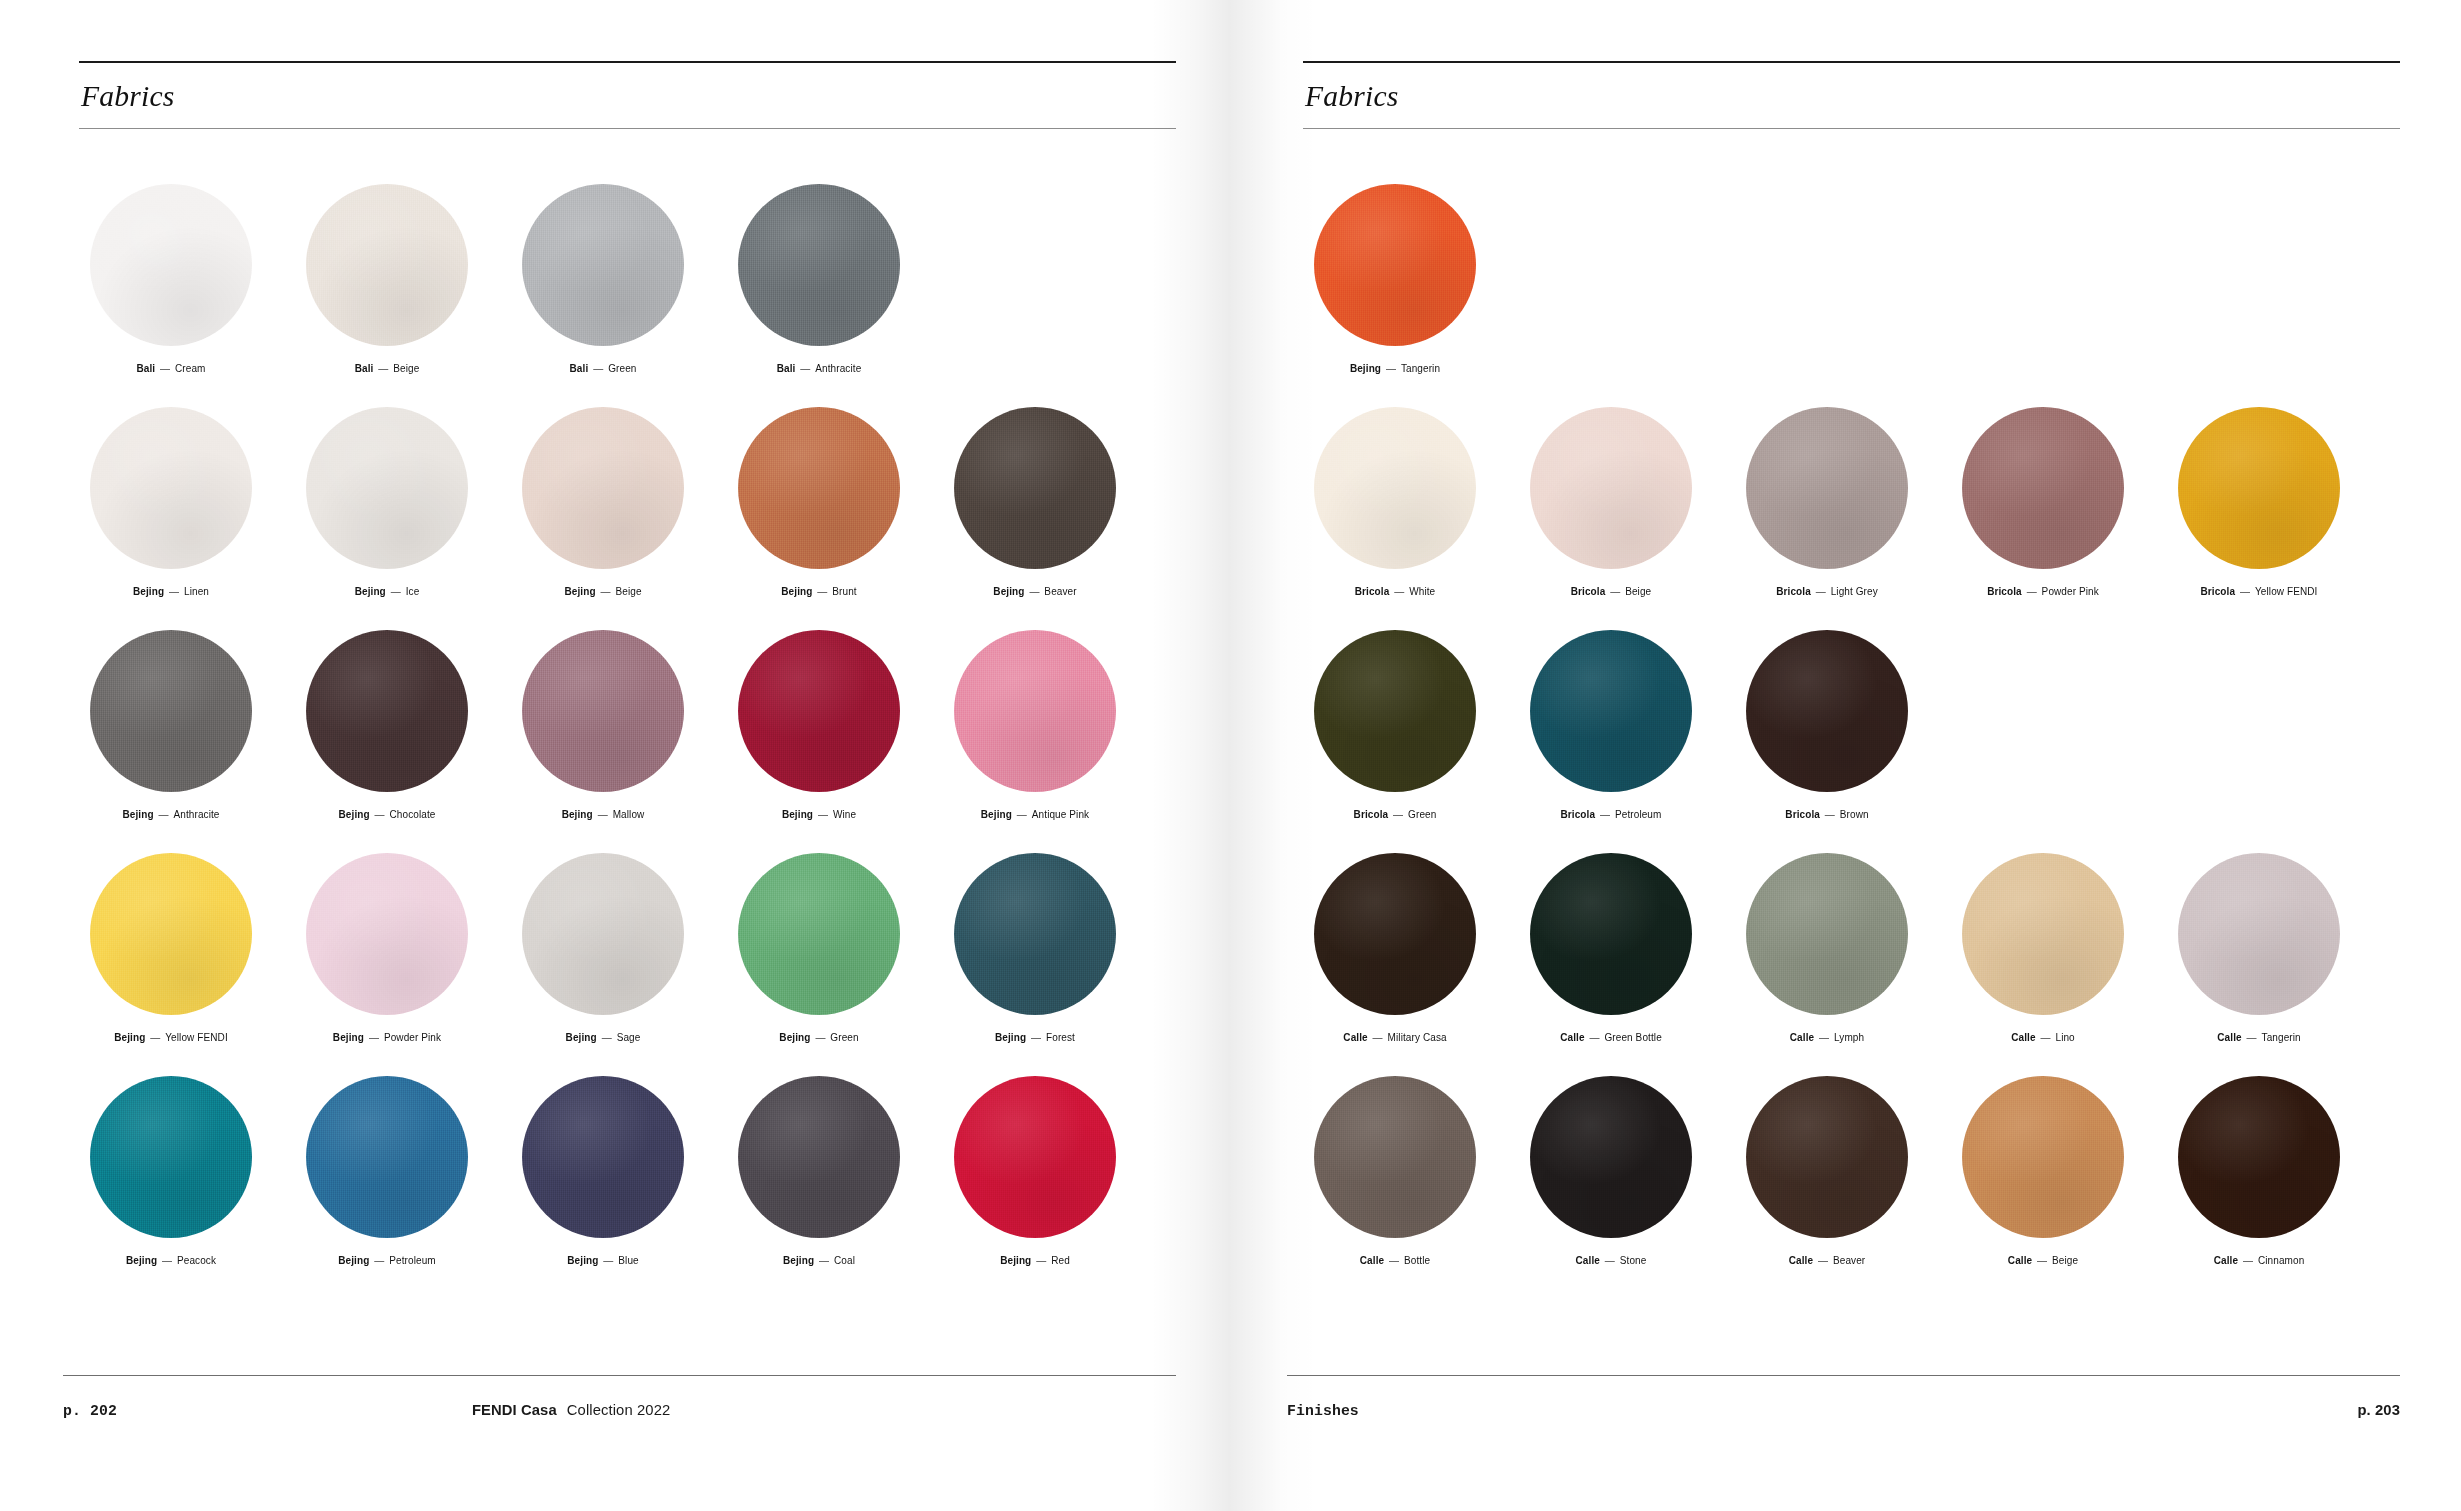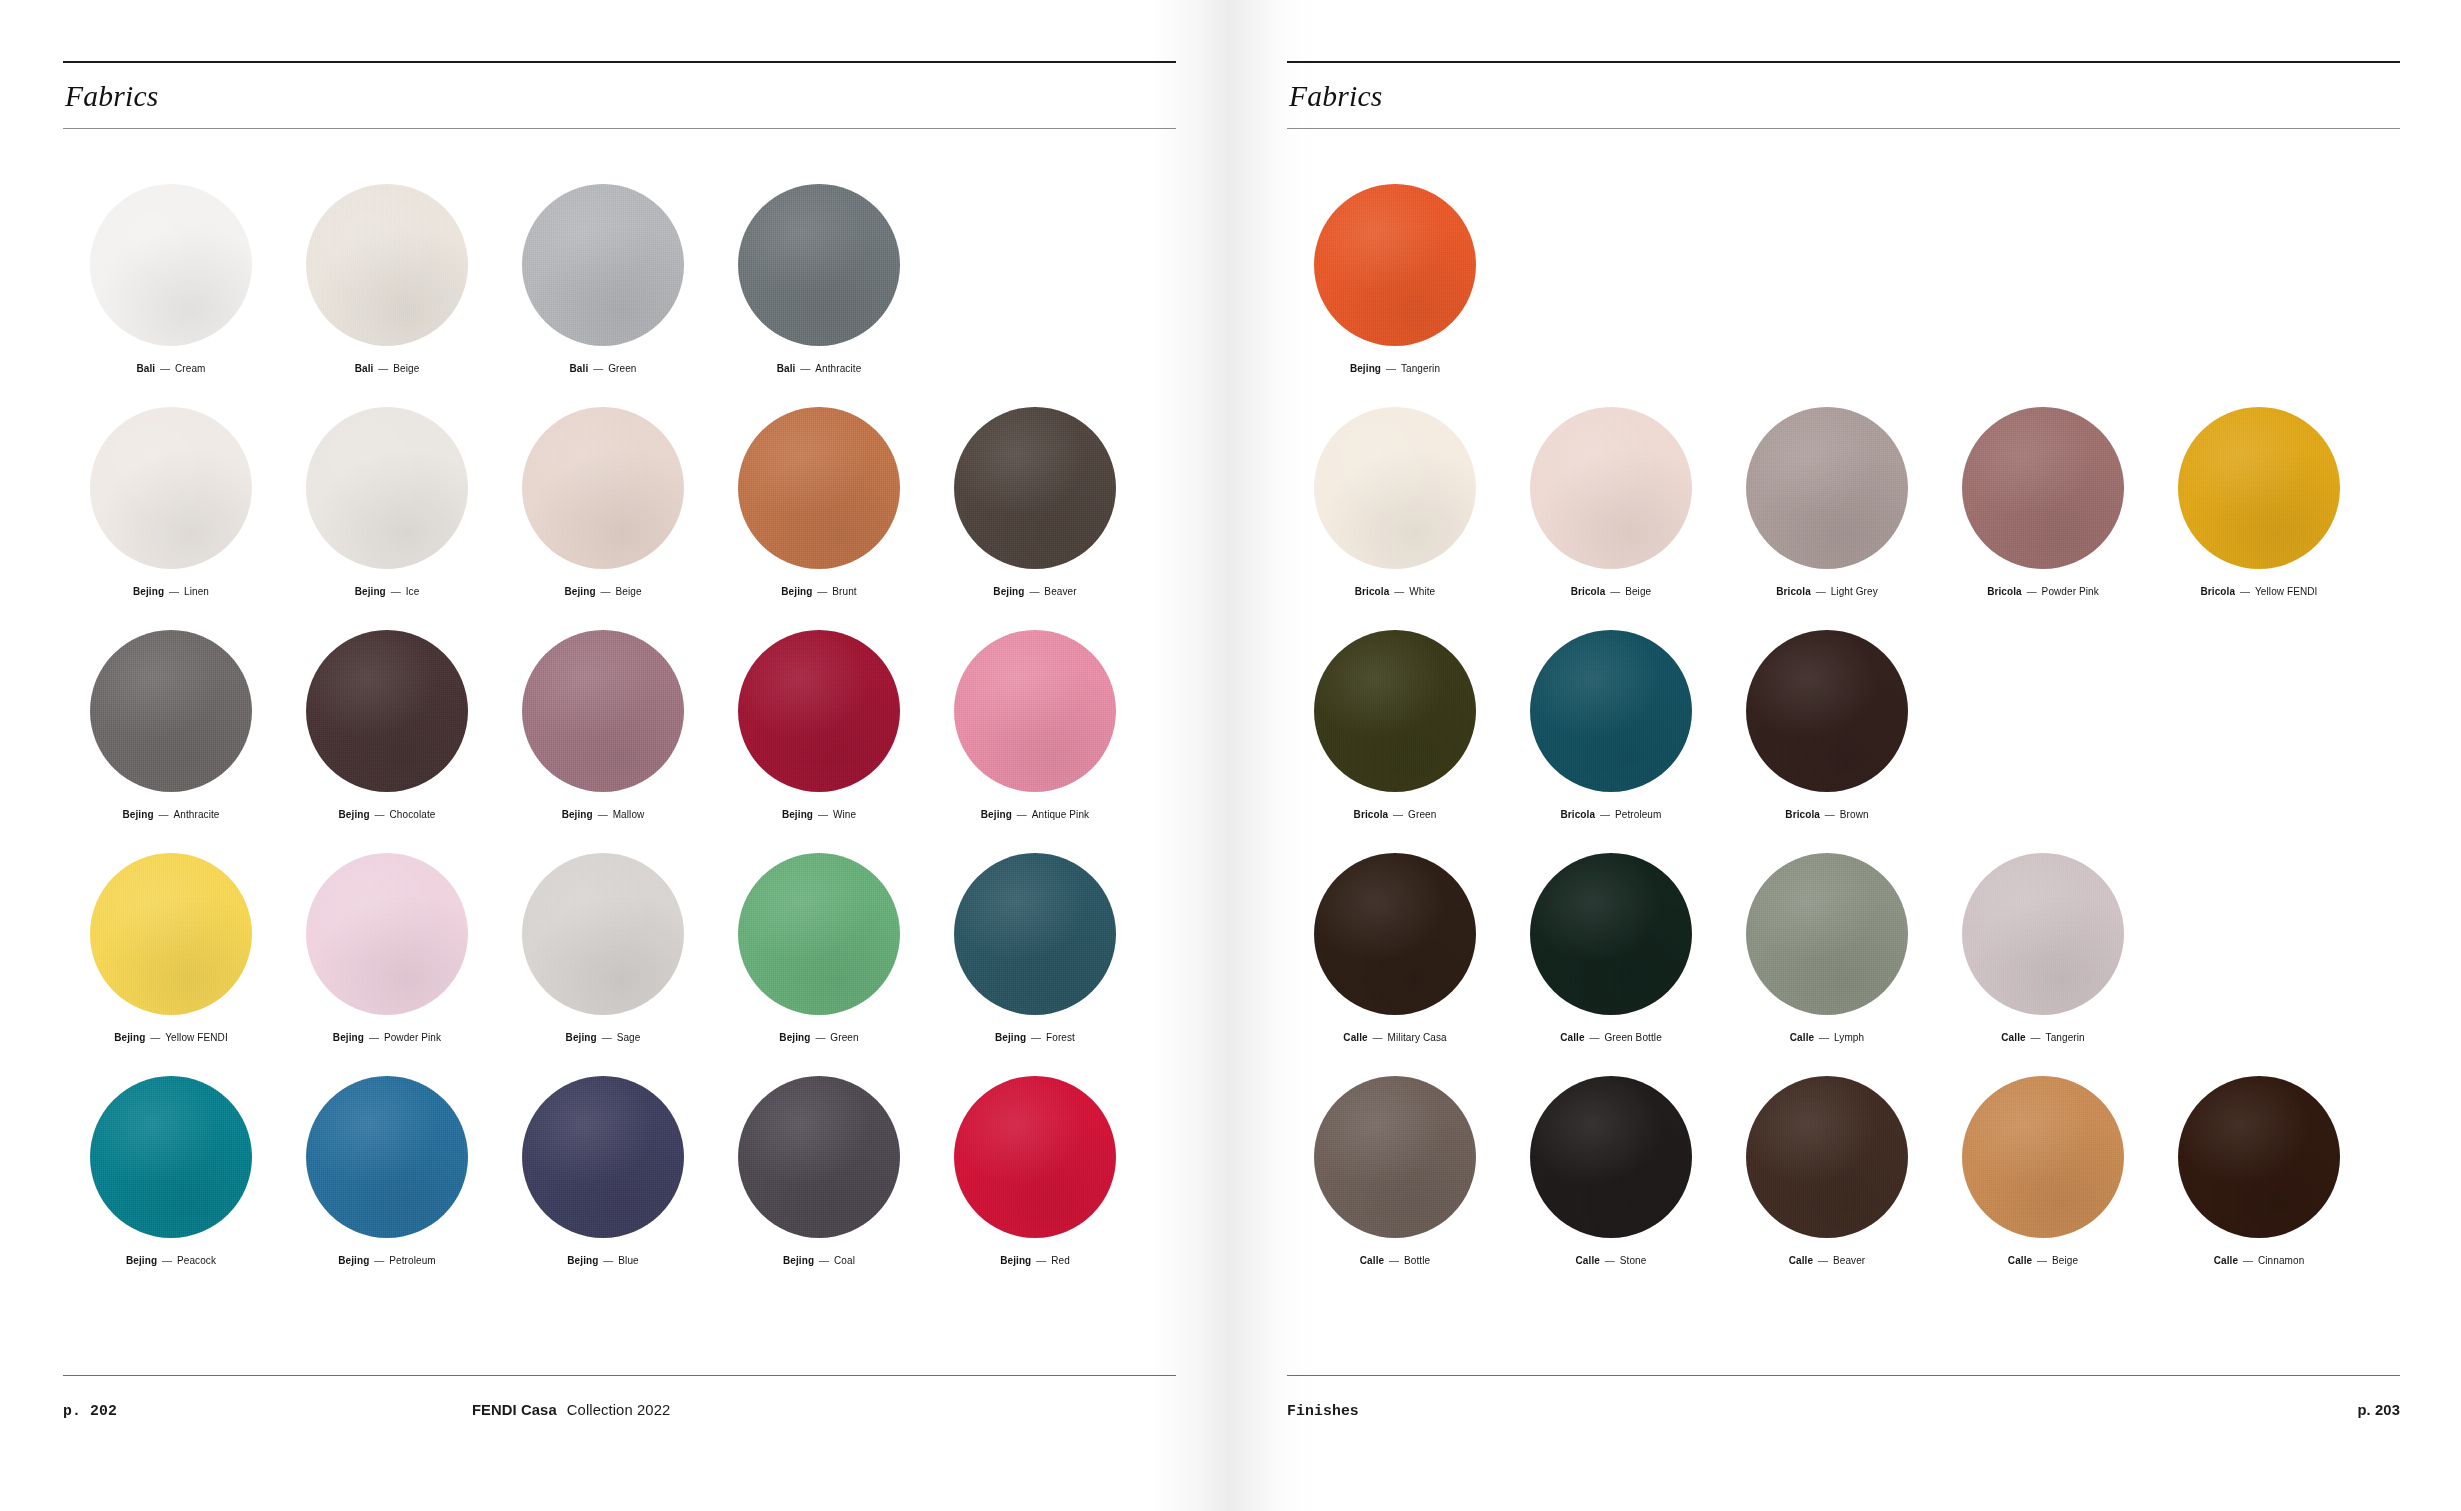--- a/index.html
+++ b/index.html
@@ -46,20 +46,21 @@
     height: 1511px;
     background: #ffffff;
   }
   .page-left  { width: 1230px; padding: 0 54px 0 63px; }
   .page-right { width: 1231px; padding: 0 61px 0 57px; }
 
   
   .page-header {
     position: relative;
     margin-top: 61px;
+    margin-left: 16px;
   }
   .rule {
     width: 100%;
     height: 2px;
     background: #1a1a1a;
   }
   .rule-thin {
     width: 100%;
     height: 1px;
     background: #8d8d8d;
@@ -394,20 +395,24 @@
           </div>
           <div class="cell">
             <div class="swatch soft" style="background-color: rgb(19, 35, 29);"></div>
             <div class="cell-label"><span class="fam">Calle</span><span class="dash"> — </span><span class="tone">Green Bottle</span></div>
           </div>
           <div class="cell">
             <div class="swatch soft" style="background-color: rgb(138, 145, 129);"></div>
             <div class="cell-label"><span class="fam">Calle</span><span class="dash"> — </span><span class="tone">Lymph</span></div>
           </div>
           <div class="cell">
+            <div class="swatch soft" style="background-color: rgb(224, 196, 155);"></div>
+            <div class="cell-label"><span class="fam">Calle</span><span class="dash"> — </span><span class="tone">Lino</span></div>
+          </div>
+          <div class="cell">
             <div class="swatch soft" style="background-color: rgb(207, 195, 197);"></div>
             <div class="cell-label"><span class="fam">Calle</span><span class="dash"> — </span><span class="tone">Tangerin</span></div>
           </div>
         </div>
         <div class="grid-row">
           <div class="cell">
             <div class="swatch soft" style="background-color: rgb(109, 96, 89);"></div>
             <div class="cell-label"><span class="fam">Calle</span><span class="dash"> — </span><span class="tone">Bottle</span></div>
           </div>
           <div class="cell">

